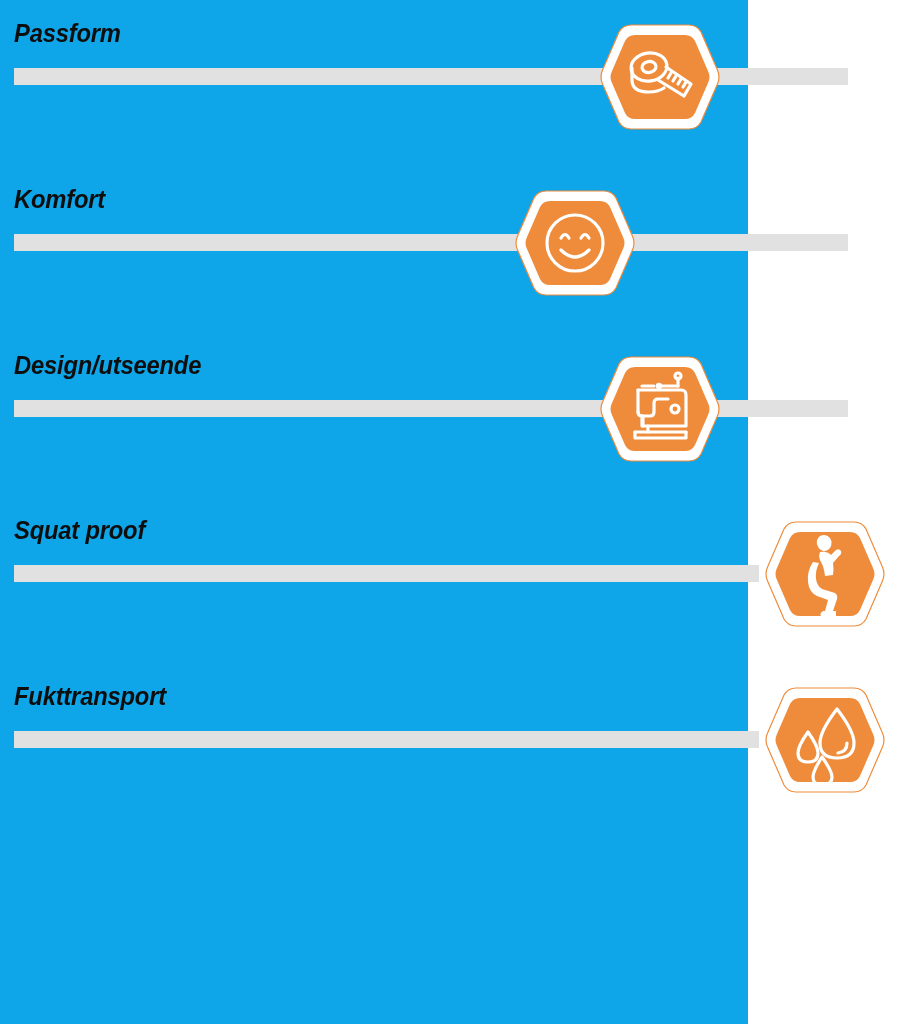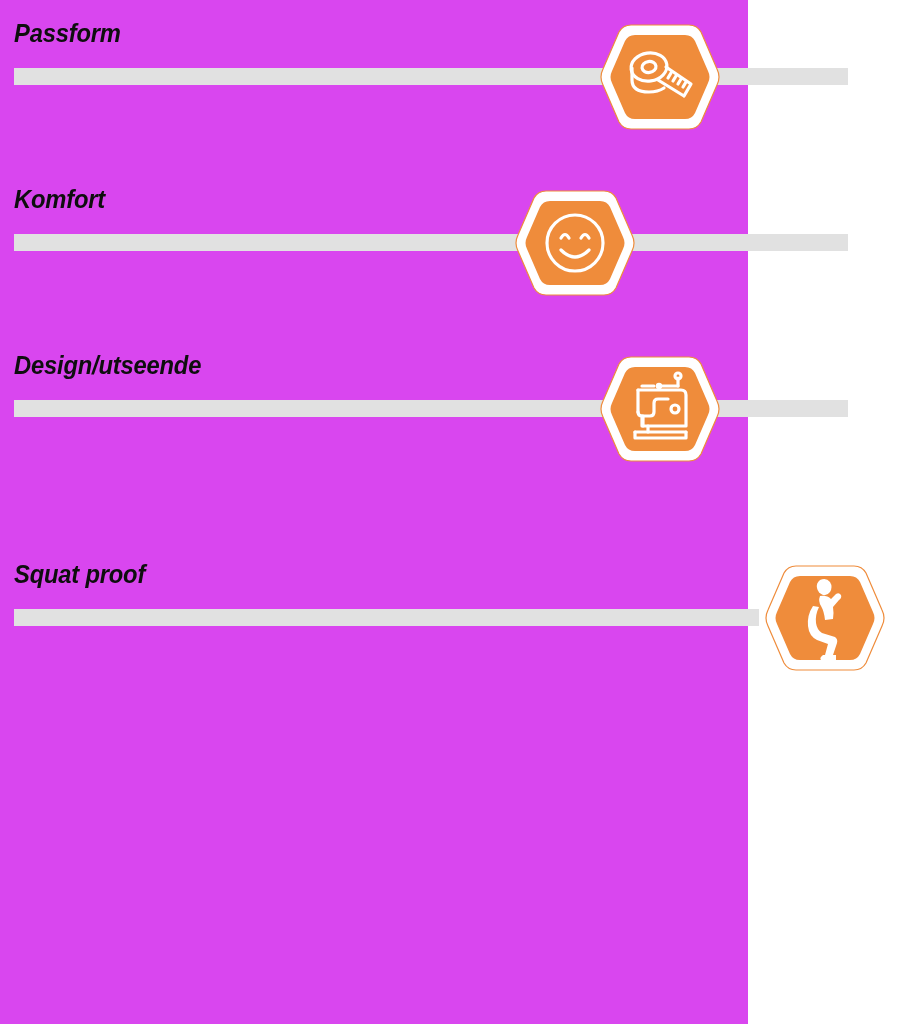--- a/index.html
+++ b/index.html
@@ -13,21 +13,21 @@
     height: 1024px;
     font-family: "Liberation Sans", "DejaVu Sans", sans-serif;
     overflow: hidden;
     position: relative;
   }
 
   #rating-panel {
     position: relative;
     width: 748px;
     height: 1024px;
-    background: #d946ef;
+    background: #0ea5e9;
   }
 
   .rating-row {
     position: absolute;
     left: 0;
     width: 898px;
     height: 166px;
   }
 
   .row-label {
@@ -164,34 +164,52 @@
             <path d="M 80 24 L 80 32"></path>
             <circle cx="80" cy="22" r="3"></circle>
             <circle cx="61" cy="32" r="1.6"></circle>
             <circle cx="77" cy="55" r="4"></circle>
           </g>
         </svg>
       </div>
     </div>
   </div>
 
-  <div class="rating-row" style="top:515px;margin-top:44px;">
+  <div class="rating-row" style="top:515px;">
     <div class="row-label">Squat proof</div>
     <div class="track-wrap">
       <div class="track" style="width:745px;"></div>
       <div class="marker" style="left:763px;">
         <svg viewBox="0 0 124 110">
           <path class="hex-outer" d="M 33 3 L 91 3 Q 99 3 103 10 L 119 47 Q 123 55 119 63 L 103 100 Q 99 107 91 107 L 33 107 Q 25 107 21 100 L 5 63 Q 1 55 5 47 L 21 10 Q 25 3 33 3 Z"></path>
           <path class="hex-inner" d="M 37 13 L 87 13 Q 94 13 97 19 L 110 49 Q 113 55 110 61 L 97 91 Q 94 97 87 97 L 37 97 Q 30 97 27 91 L 14 61 Q 11 55 14 49 L 27 19 Q 30 13 37 13 Z"></path>
           <g class="glyph-fill">
             <path d="M 57 17 Q 63 14 67 19 Q 70 24 67 29 Q 64 33 60 32 Q 55 30 54 25 Q 53 20 57 17 Z"></path>
             <path d="M 57 33 Q 64 32 68 36 L 73 31 Q 76 29 78 32 Q 79 35 76 37 L 70 44 Q 71 50 70 56 L 62 57 Q 61 48 58 43 Q 55 38 57 33 Z"></path>
             <path d="M 56 44 Q 52 52 53 60 Q 54 67 59 70 L 72 74 Q 75 76 74 80 L 70 92 L 62 92 L 65 81 L 54 77 Q 46 73 45 63 Q 44 52 50 43 Z"></path>
             <path d="M 60 92 L 73 92 L 73 97 L 58 97 Q 56 95 60 92 Z"></path>
           </g>
         </svg>
       </div>
     </div>
   </div>
 
+  <div class="rating-row" style="top:681px;">
+    <div class="row-label">Fukttransport</div>
+    <div class="track-wrap">
+      <div class="track" style="width:745px;"></div>
+      <div class="marker" style="left:763px;">
+        <svg viewBox="0 0 124 110">
+          <path class="hex-outer" d="M 33 3 L 91 3 Q 99 3 103 10 L 119 47 Q 123 55 119 63 L 103 100 Q 99 107 91 107 L 33 107 Q 25 107 21 100 L 5 63 Q 1 55 5 47 L 21 10 Q 25 3 33 3 Z"></path>
+          <path class="hex-inner" d="M 37 13 L 87 13 Q 94 13 97 19 L 110 49 Q 113 55 110 61 L 97 91 Q 94 97 87 97 L 37 97 Q 30 97 27 91 L 14 61 Q 11 55 14 49 L 27 19 Q 30 13 37 13 Z"></path>
+          <g class="glyph-stroke" stroke-width="3">
+            <path d="M 74 24 Q 91 46 91 58 Q 91 73 74 73 Q 57 73 57 58 Q 57 46 74 24 Z"></path>
+            <path d="M 84 58 Q 84 67 75 68"></path>
+            <path d="M 45 47 Q 55 61 55 68 Q 55 77 45 77 Q 35 77 35 68 Q 35 61 45 47 Z"></path>
+            <path d="M 59 72 Q 69 86 69 92 Q 69 100 59 100 Q 50 100 50 92 Q 50 86 59 72 Z"></path>
+          </g>
+        </svg>
+      </div>
+    </div>
+  </div>
 
 
 </div>
 
 </body></html>

